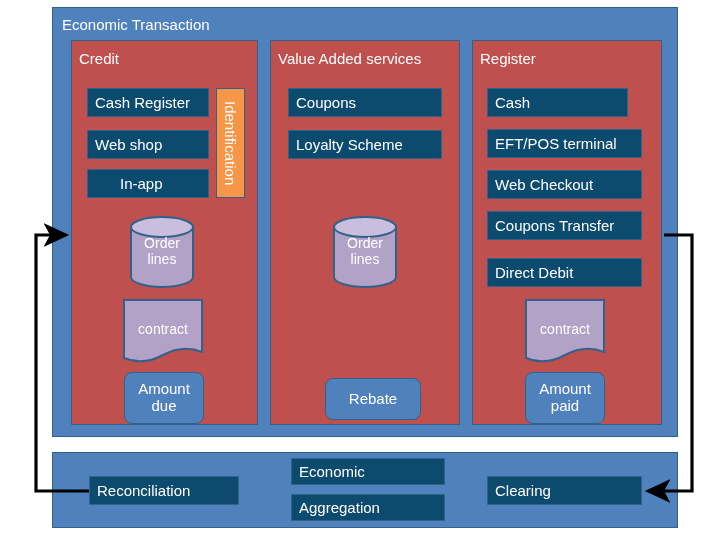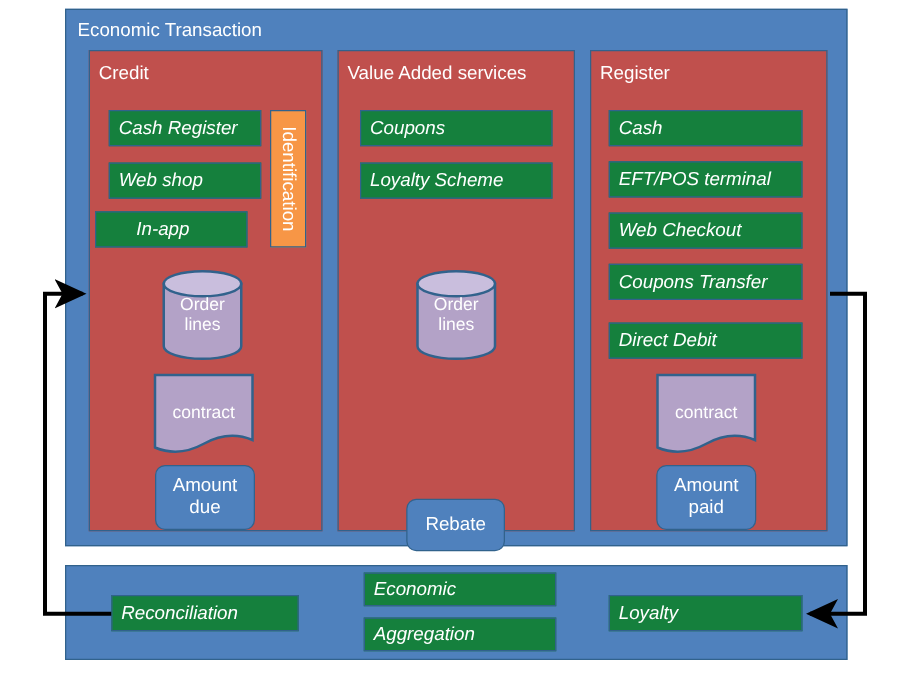--- a/index.html
+++ b/index.html
@@ -29,29 +29,28 @@
     background: #4f81bd;
     border: 1px solid #31628c;
   }
 
   .group-panel {
     background: #c0504d;
     border: 1px solid #31628c;
   }
 
   .chip {
-    background: #15803d;
+    background: #0c4a6e;
     border: 1px solid #31628c;
     color: #ffffff;
     display: flex;
     align-items: center;
     padding-left: 7px;
     font-size: 15px;
     line-height: 1;
-    font-style: italic;
   }
 
   .chip-vert {
     background: #f79646;
     border: 1px solid #31628c;
     color: #ffffff;
     font-size: 15px;
     display: flex;
     align-items: center;
     justify-content: center;
@@ -106,21 +105,21 @@
 
   <div class="abs outer-panel" style="left:52px; top:7px; width:626px; height:430px;">
   </div>
   <div class="panel-title" style="left:62px; top:17px;">Economic Transaction</div>
 
   <div class="abs group-panel" style="left:71px; top:40px; width:187px; height:385px;"></div>
   <div class="panel-title" style="left:79px; top:51px;">Credit</div>
 
   <div class="abs chip" style="left:87px; top:88px; width:122px; height:29px;">Cash Register</div>
   <div class="abs chip" style="left:87px; top:130px; width:122px; height:29px;">Web shop</div>
-  <div class="abs chip" style="left:76px; top:169px; width:122px; height:29px;padding-left:32px;">In-app</div>
+  <div class="abs chip" style="left:87px; top:169px; width:122px; height:29px;padding-left:32px;">In-app</div>
 
   <div class="abs chip-vert" style="left:216px; top:88px; width:29px; height:110px;">
     <span>Identification</span>
   </div>
 
   <svg class="overlay">
     <g>
       <path d="M131,227 L131,277 A31,10 0 0 0 193,277 L193,227 Z" fill="#b3a2c7" stroke="#31628c" stroke-width="2"></path>
       <ellipse cx="162" cy="227" rx="31" ry="10" fill="#c9bedd" stroke="#31628c" stroke-width="2"></ellipse>
     </g>
@@ -149,28 +148,28 @@
   <svg class="overlay">
     <g>
       <path d="M334,227 L334,277 A31,10 0 0 0 396,277 L396,227 Z" fill="#b3a2c7" stroke="#31628c" stroke-width="2"></path>
       <ellipse cx="365" cy="227" rx="31" ry="10" fill="#c9bedd" stroke="#31628c" stroke-width="2"></ellipse>
     </g>
   </svg>
   <div class="shape-label" style="left:334px; top:236px; width:62px;">
     <span>Order<br>lines</span>
   </div>
 
-  <div class="abs rounded-blue" style="left:325px; top:378px; width:79px; height:42px;margin-top:21px;">
+  <div class="abs rounded-blue" style="left:325px; top:378px; width:96px; height:42px;">
     <span>Rebate</span>
   </div>
 
   <div class="abs group-panel" style="left:472px; top:40px; width:190px; height:385px;"></div>
   <div class="panel-title" style="left:480px; top:51px;">Register</div>
 
-  <div class="abs chip" style="left:487px; top:88px; width:155px; height:29px;">Cash</div>
+  <div class="abs chip" style="left:487px; top:88px; width:141px; height:29px;">Cash</div>
   <div class="abs chip" style="left:487px; top:129px; width:155px; height:29px;">EFT/POS terminal</div>
   <div class="abs chip" style="left:487px; top:170px; width:155px; height:29px;">Web Checkout</div>
   <div class="abs chip" style="left:487px; top:211px; width:155px; height:29px;">Coupons Transfer</div>
   <div class="abs chip" style="left:487px; top:258px; width:155px; height:29px;">Direct Debit</div>
 
   <svg class="overlay">
     <path d="M526,300 L604,300 L604,352 Q585,344 565,355 Q545,366 526,358 Z" fill="#b3a2c7" stroke="#31628c" stroke-width="2"></path>
   </svg>
   <div class="shape-label" style="left:526px; top:322px; width:78px;">
     <span>contract</span>
@@ -180,21 +179,21 @@
     <span>Amount<br>paid</span>
   </div>
 
   <div class="abs outer-panel" style="left:52px; top:452px; width:626px; height:76px;"></div>
 
   <div class="abs chip" style="left:89px; top:476px; width:150px; height:29px;">Reconciliation</div>
 
   <div class="abs chip" style="left:291px; top:458px; width:154px; height:27px;">Economic</div>
   <div class="abs chip" style="left:291px; top:494px; width:154px; height:27px;">Aggregation</div>
 
-  <div class="abs chip" style="left:487px; top:476px; width:155px; height:29px;">Loyalty</div>
+  <div class="abs chip" style="left:487px; top:476px; width:155px; height:29px;">Clearing</div>
 
   <svg class="overlay">
     <defs>
       <marker id="ah-right" markerWidth="9" markerHeight="9" refX="7" refY="4.5" orient="auto" markerUnits="strokeWidth">
         <path d="M0,0.8 L8,4.5 L0,8.2 L2,4.5 Z" fill="#000000"></path>
       </marker>
       <marker id="ah-left" markerWidth="9" markerHeight="9" refX="7" refY="4.5" orient="auto" markerUnits="strokeWidth">
         <path d="M0,0.8 L8,4.5 L0,8.2 L2,4.5 Z" fill="#000000"></path>
       </marker>
     </defs>

